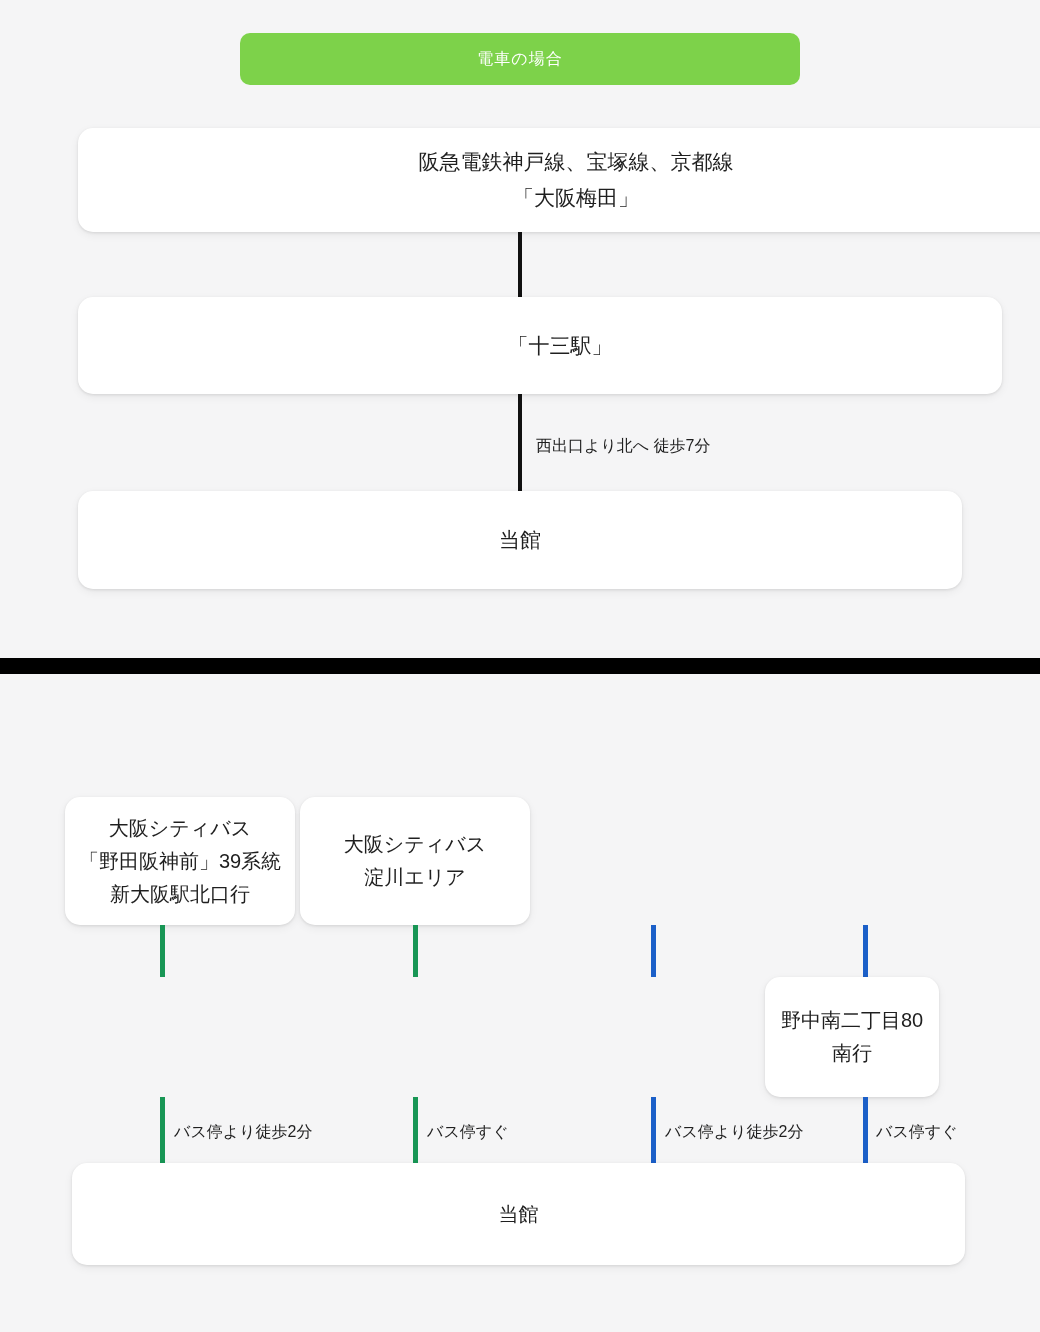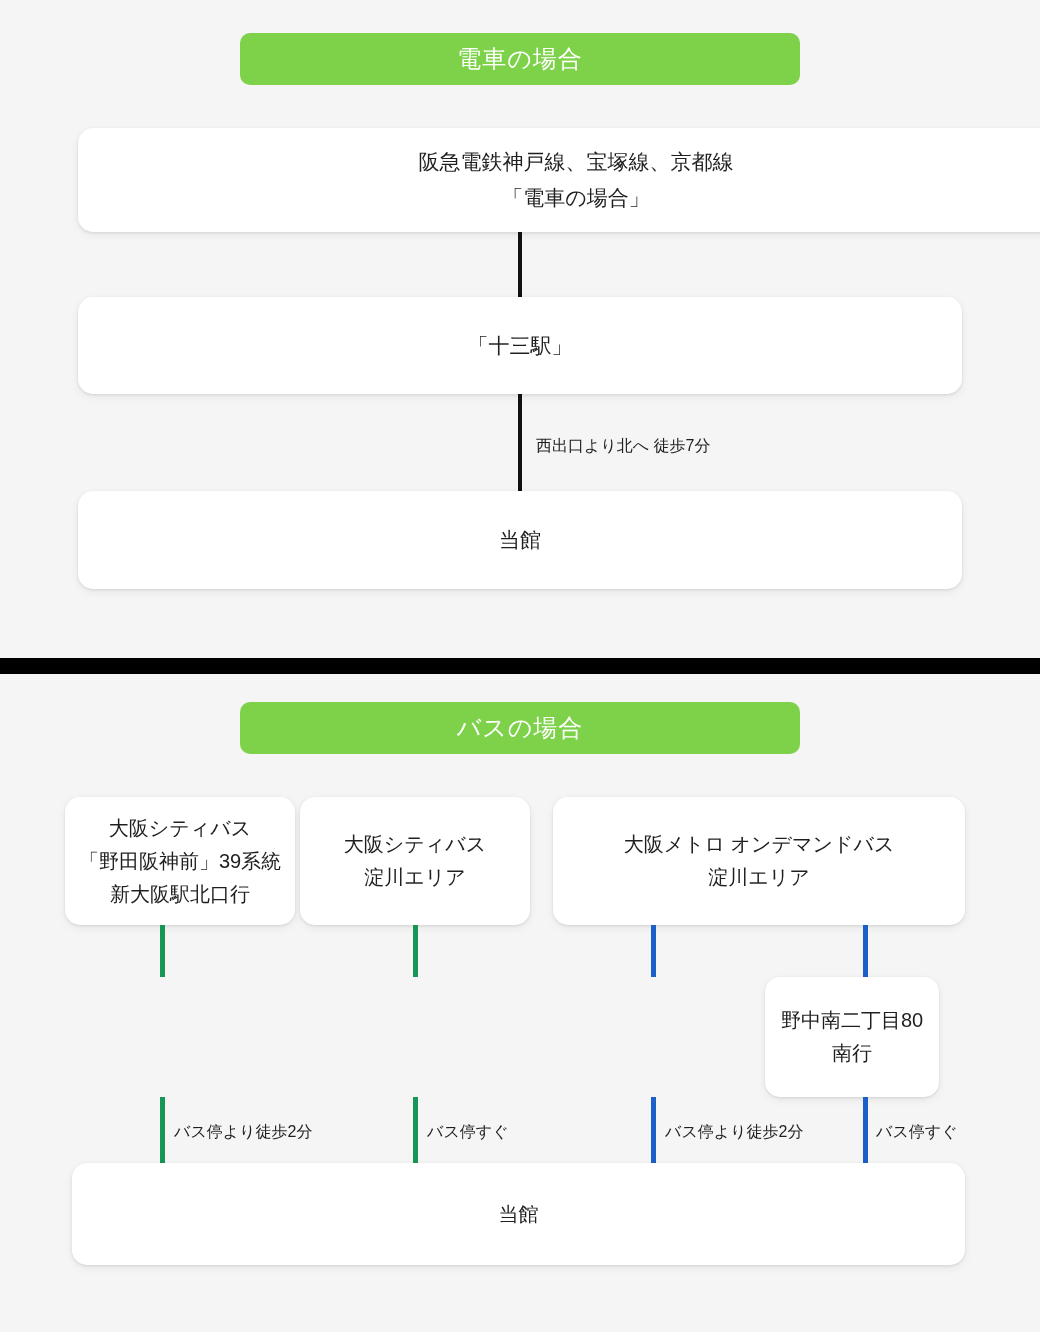--- a/index.html
+++ b/index.html
@@ -18,21 +18,21 @@
     overflow: hidden;
   }
   .badge {
     position: absolute;
     background: var(--badge-green, #7dd24a);
     color: var(--badge-text, #ffffff);
     border-radius: 10px;
     display: flex;
     align-items: center;
     justify-content: center;
-    font-size: 24px;
+    font-size: 16px;
     letter-spacing: 1px;
   }
   .node {
     position: absolute;
     background: var(--box-bg, #ffffff);
     border-radius: 15px;
     box-shadow: 0 1px 3px rgba(0,0,0,0.10), 0 3px 10px rgba(0,0,0,0.06);
     display: flex;
     flex-direction: column;
     align-items: center;
@@ -72,58 +72,51 @@
 <body>
 
 <div id="canvas">
 
   <div class="badge" style="left:240px; top:33px; width:560px; height:52px;">
     <span>電車の場合</span>
   </div>
 
   <div class="node" style="left:78px; top:128px; width:996px; height:104px;">
     <div>阪急電鉄神戸線、宝塚線、京都線</div>
-    <div>「電車の場合」</div>
+    <div>「大阪梅田」</div>
   </div>
 
   <div class="vline black" style="left:518px; top:232px; height:65px;"></div>
 
-  <div class="node" style="left:78px; top:297px; width:884px; height:97px;">
+  <div class="node" style="left:78px; top:297px; width:884px; height:97px;padding-left:40px;">
     <div>「十三駅」</div>
   </div>
 
   <div class="vline black" style="left:518px; top:394px; height:97px;"></div>
 
   <div class="walk-label" style="left:536px; top:432px;">西出口より北へ 徒歩7分</div>
 
   <div class="node" style="left:78px; top:491px; width:884px; height:98px;">
     <div>当館</div>
   </div>
 
   <div class="divider"></div>
 
-  <div class="badge" style="left:240px; top:702px; width:560px; height:52px;">
-    <span>バスの場合</span>
-  </div>
 
   <div class="node small" style="left:65px; top:797px; width:230px; height:128px;">
     <div>大阪シティバス</div>
     <div>「野田阪神前」39系統</div>
     <div>新大阪駅北口行</div>
   </div>
 
   <div class="node small" style="left:300px; top:797px; width:230px; height:128px;">
     <div>大阪シティバス</div>
     <div>淀川エリア</div>
   </div>
 
-  <div class="node small" style="left:553px; top:797px; width:412px; height:128px;">
-    <div>大阪メトロ オンデマンドバス</div>
-    <div>淀川エリア</div>
-  </div>
 
   <div class="vline green" style="left:160px; top:925px; height:52px;"></div>
   <div class="vline green" style="left:413px; top:925px; height:52px;"></div>
   <div class="vline blue" style="left:651px; top:925px; height:52px;"></div>
   <div class="vline blue" style="left:863px; top:925px; height:52px;"></div>
 
 
 
   <div class="node small" style="left:765px; top:977px; width:174px; height:120px;">
     <div>野中南二丁目80</div>

